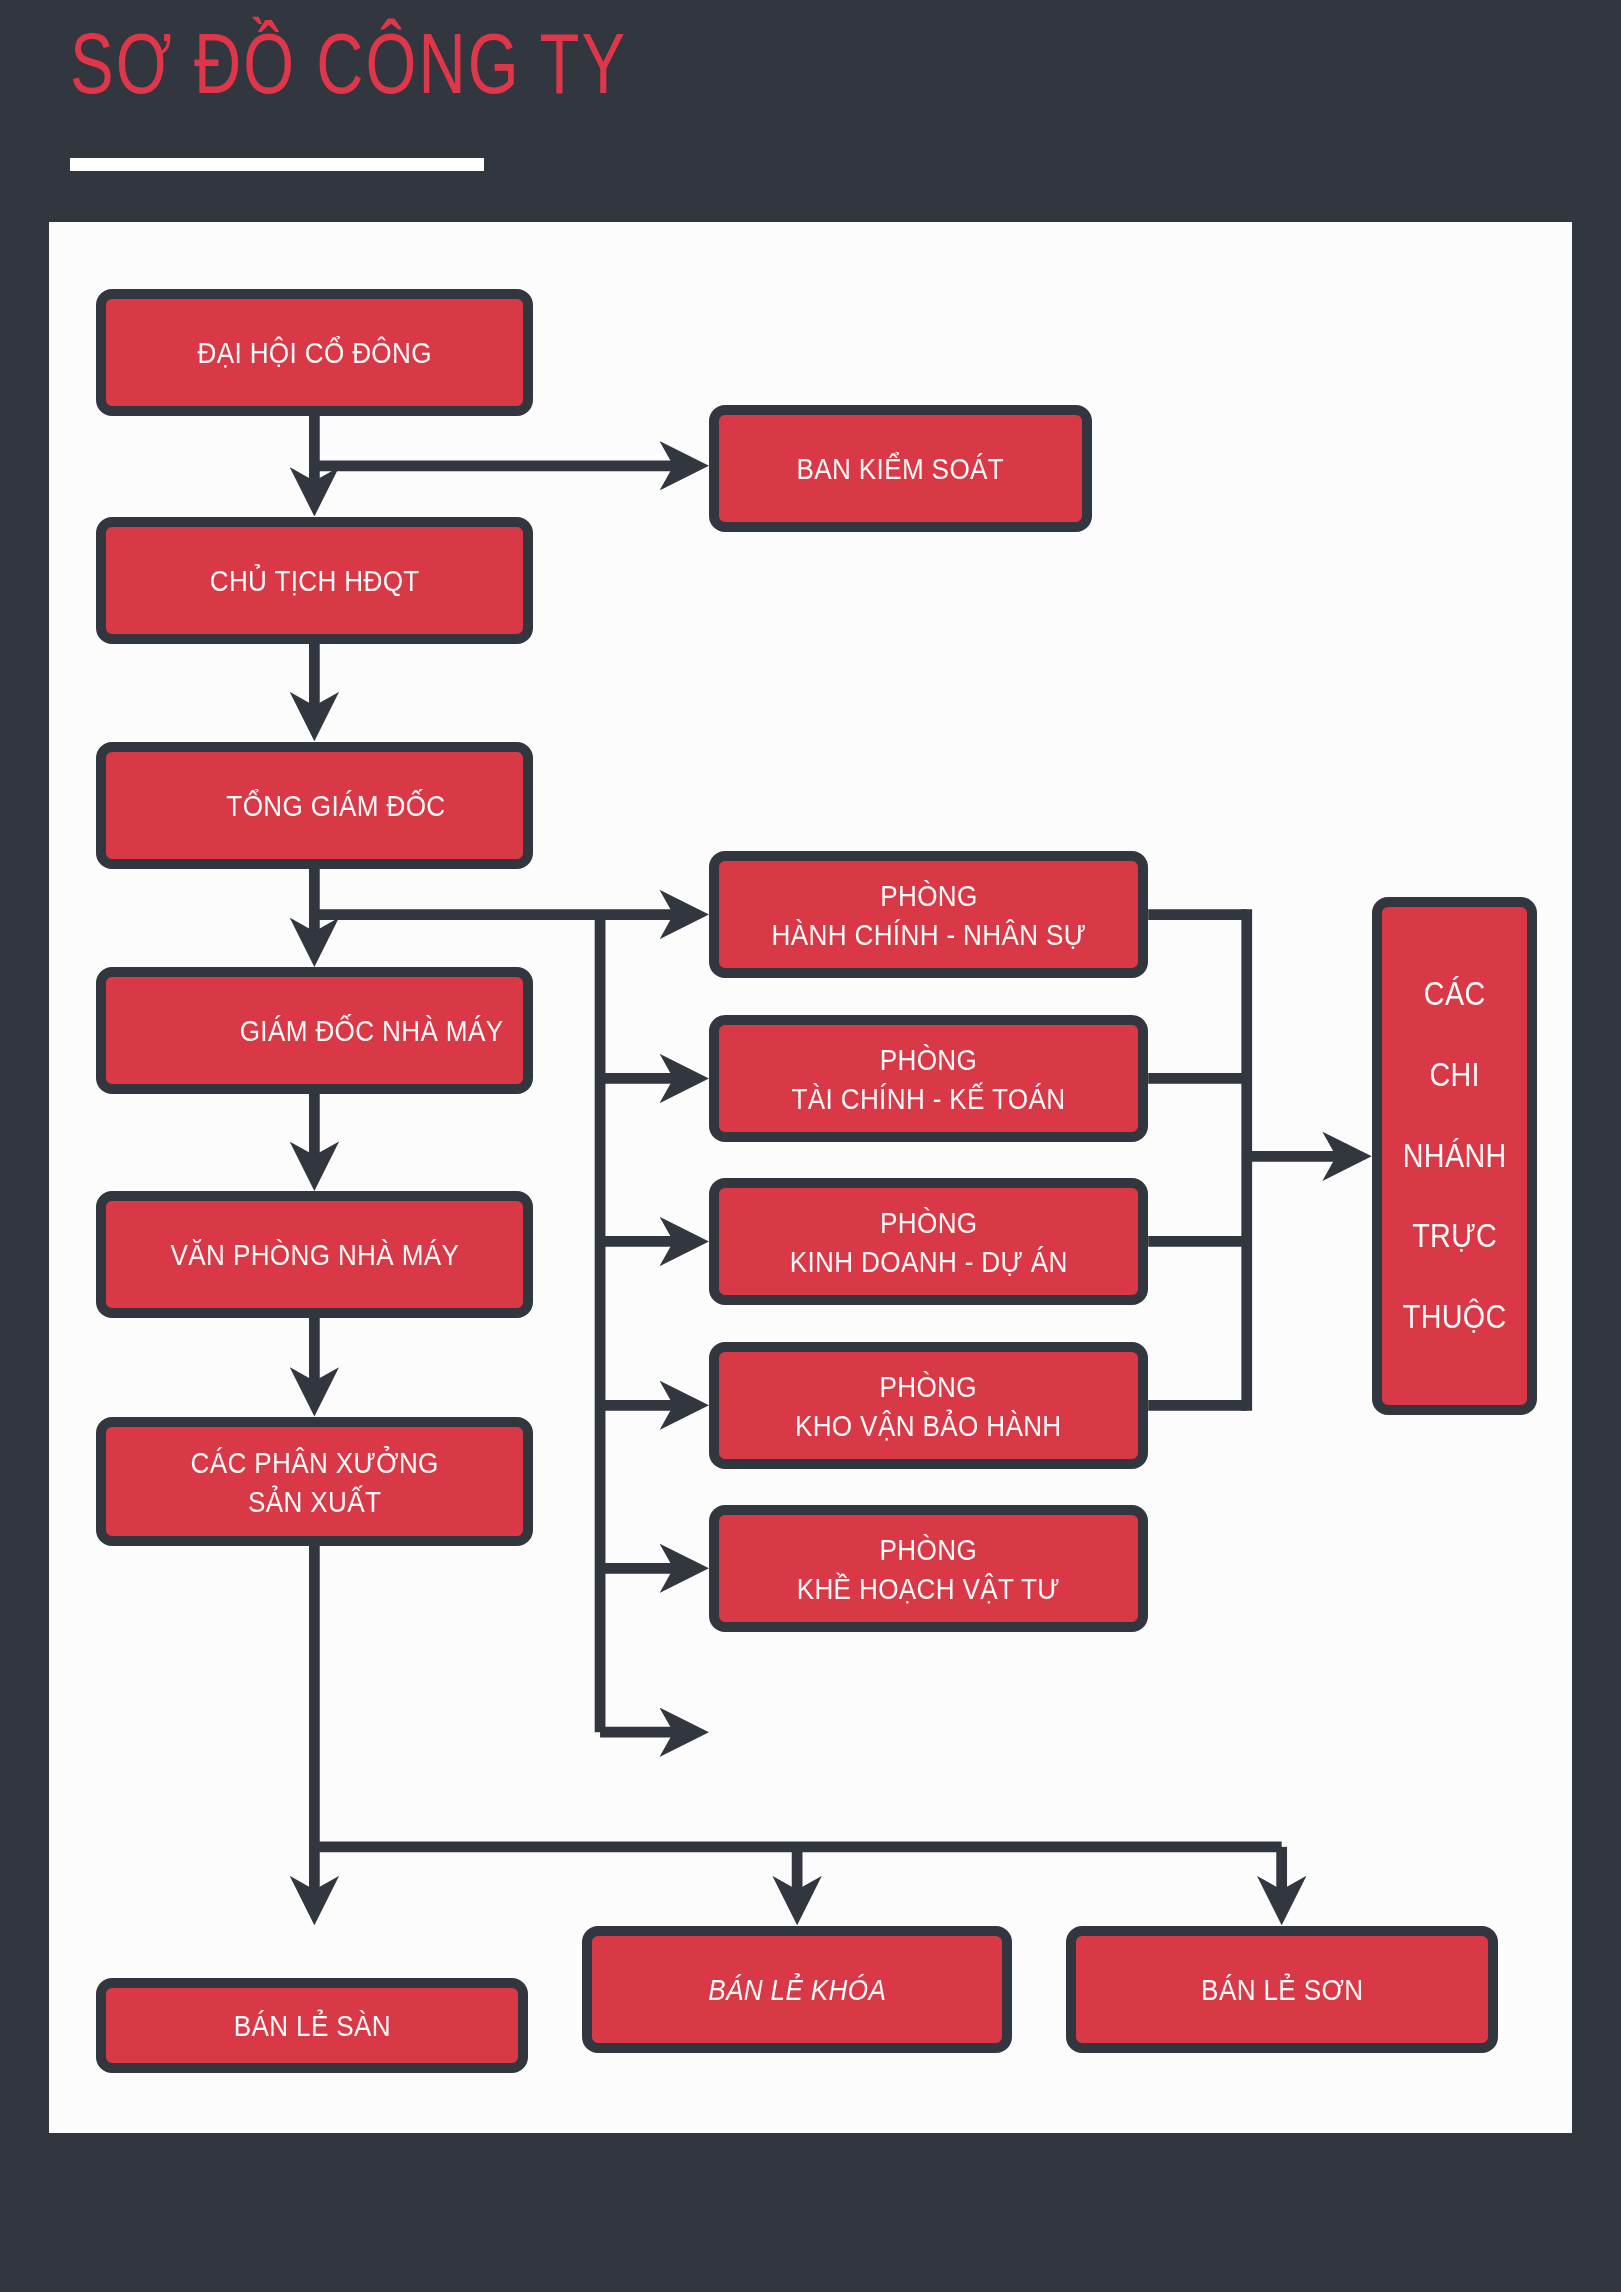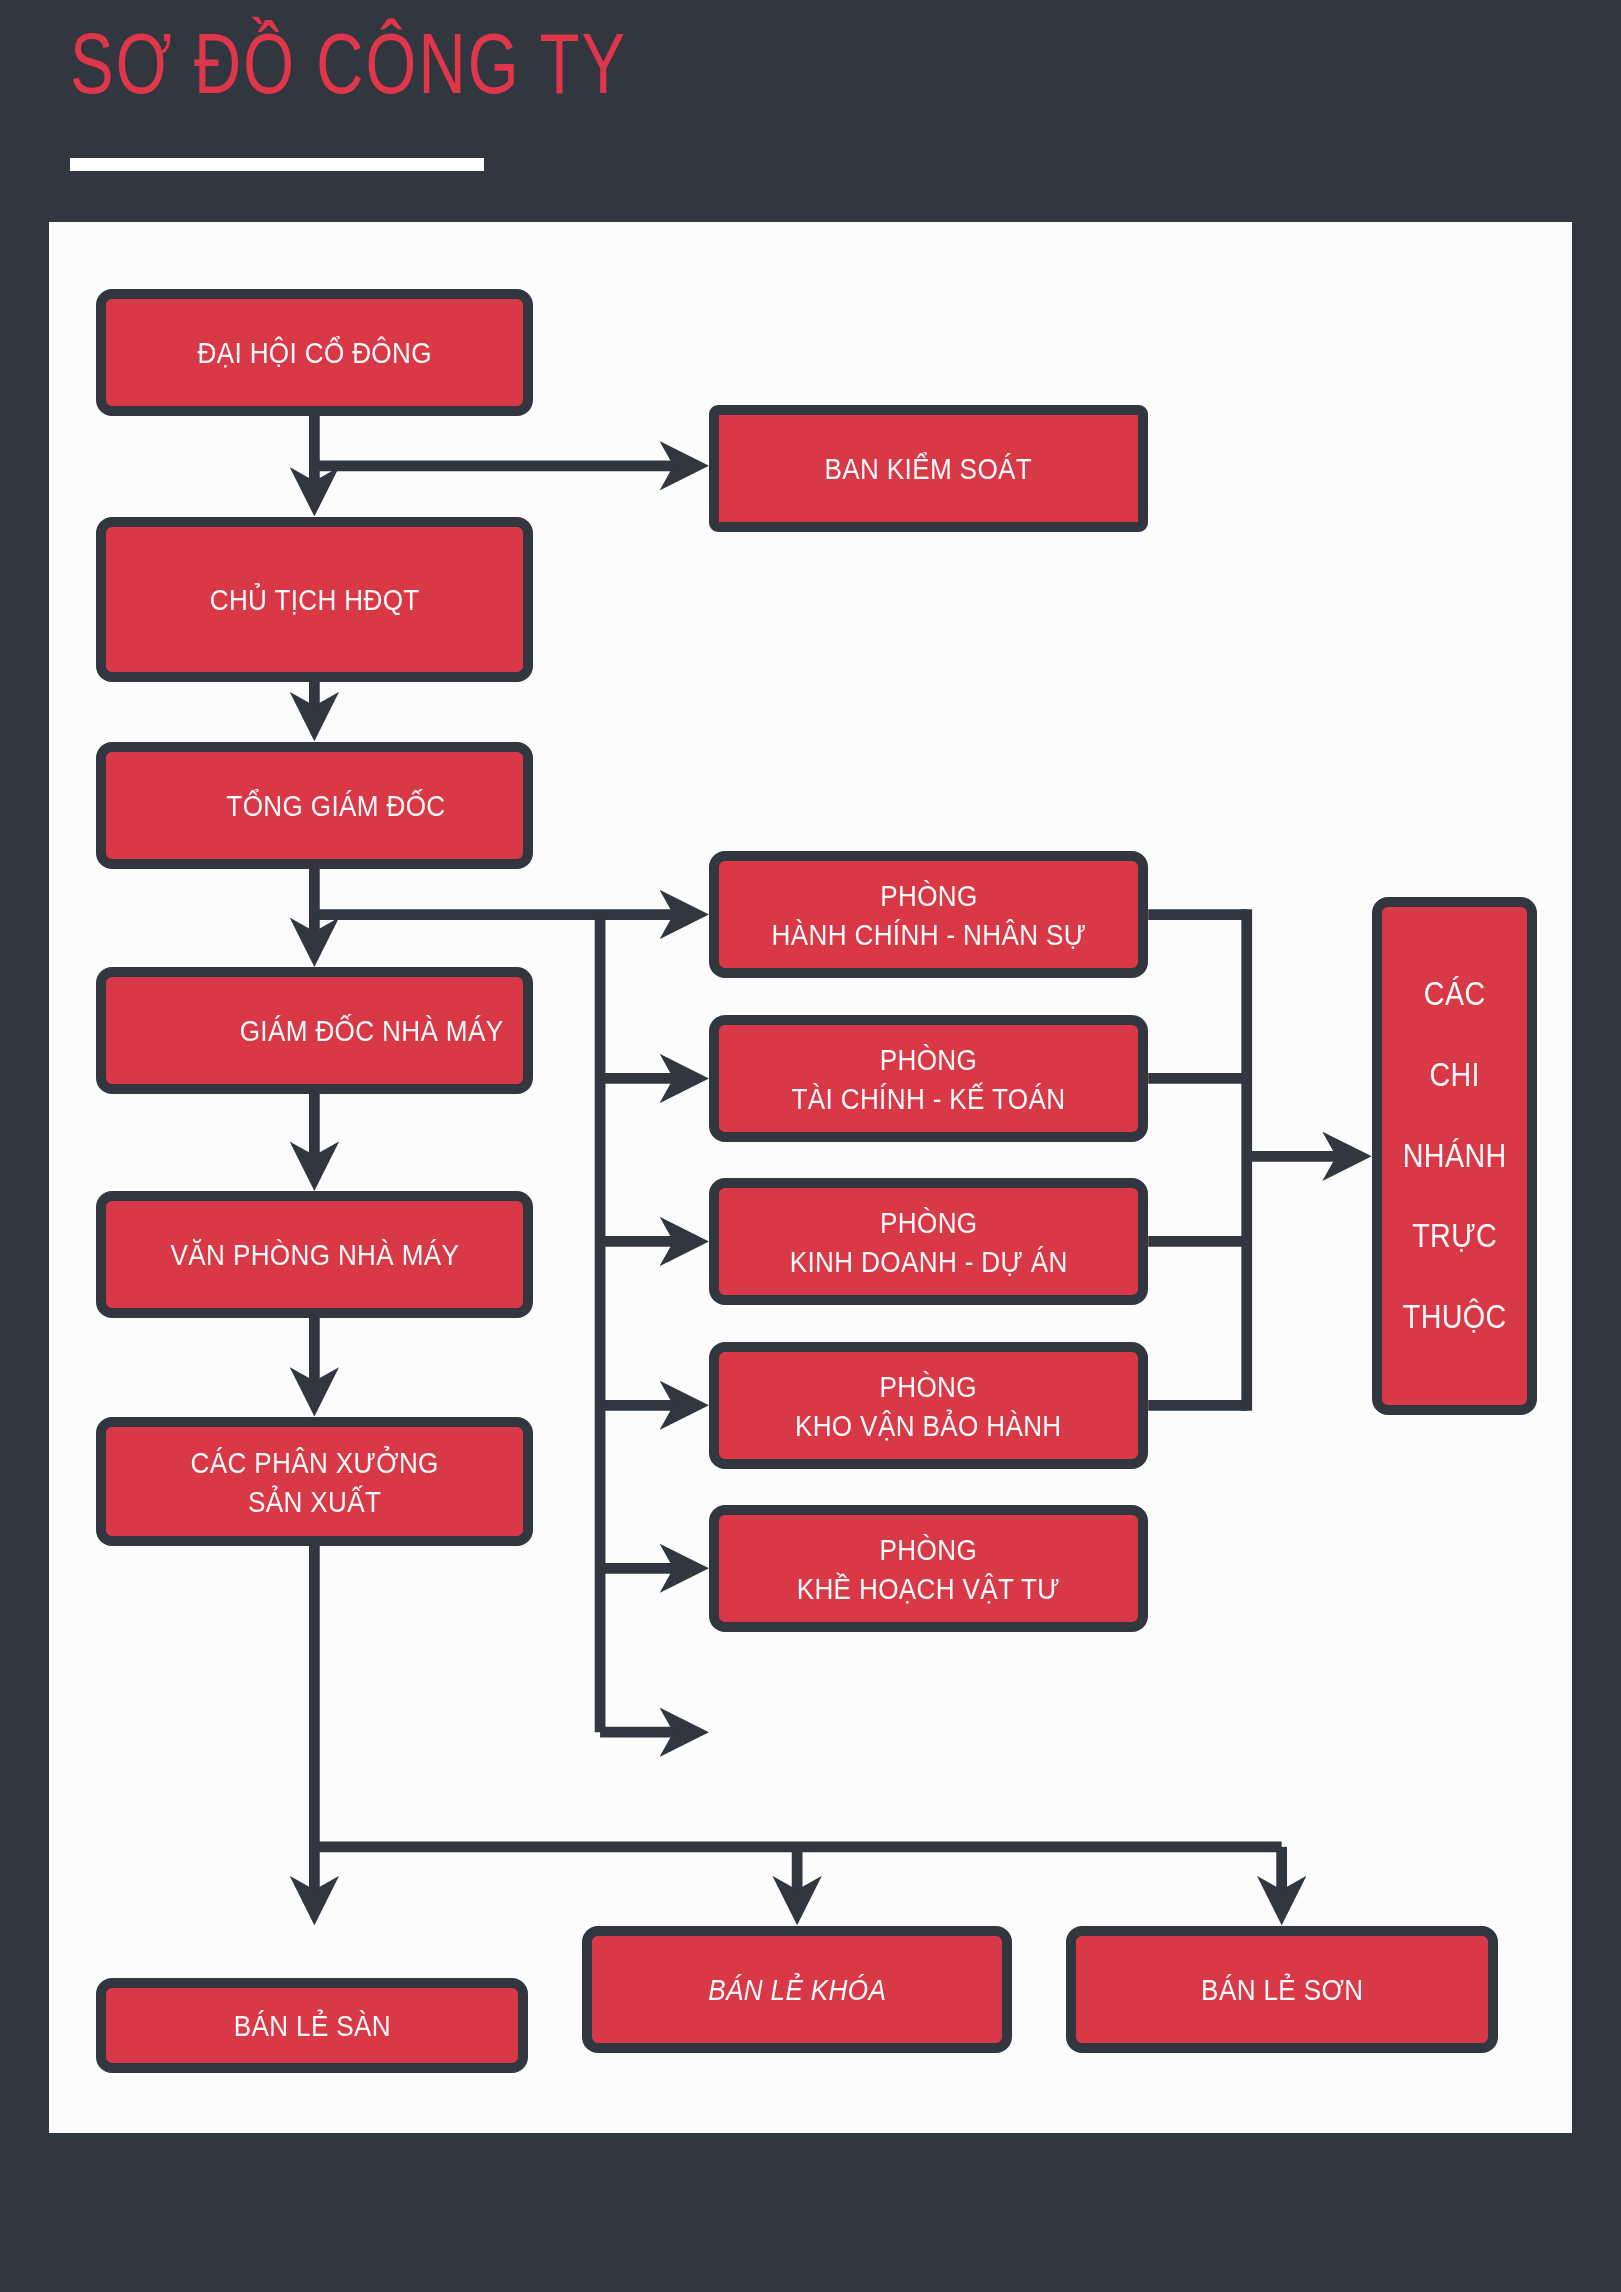--- a/index.html
+++ b/index.html
@@ -32,22 +32,22 @@
     display:flex;align-items:center;justify-content:center;
     text-align:center;font-size:30px;line-height:1.3;
   }
   .node .lbl{
     display:block;white-space:pre-line;
     transform:scaleX(0.87);transform-origin:center;
     letter-spacing:0.4px;
   }
   
   #n-dai-hoi        {left:96px;top:289px; width:437px;height:127px;}
-  #n-ban-kiem-soat  {left:709px;top:405px; width:439px;height:127px;border-radius:9px;}
-  #n-chu-tich       {left:96px;top:517px; width:437px;height:165px;}
+  #n-ban-kiem-soat  {left:709px;top:405px; width:383px;height:127px;}
+  #n-chu-tich       {left:96px;top:517px; width:437px;height:127px;}
   #n-tong-giam-doc  {left:96px;top:742px; width:437px;height:127px;padding-left:43px;}
   #n-giam-doc-nm    {left:96px;top:967px;width:437px;height:127px;justify-content:flex-end;}
   #n-van-phong-nm   {left:96px;top:1191px;width:437px;height:127px;}
   #n-phan-xuong     {left:96px;top:1417px;width:437px;height:129px;}
   #n-p-hanh-chinh   {left:709px;top:851px; width:439px;height:127px;}
   #n-p-tai-chinh    {left:709px;top:1015px;width:439px;height:127px;}
   #n-p-kinh-doanh   {left:709px;top:1178px;width:439px;height:127px;}
   #n-p-kho-van      {left:709px;top:1342px;width:439px;height:127px;}
   #n-p-ke-hoach     {left:709px;top:1505px;width:439px;height:127px;}
   #n-p-ky-thuat     {left:709px;top:1668px;width:439px;height:127px;}

